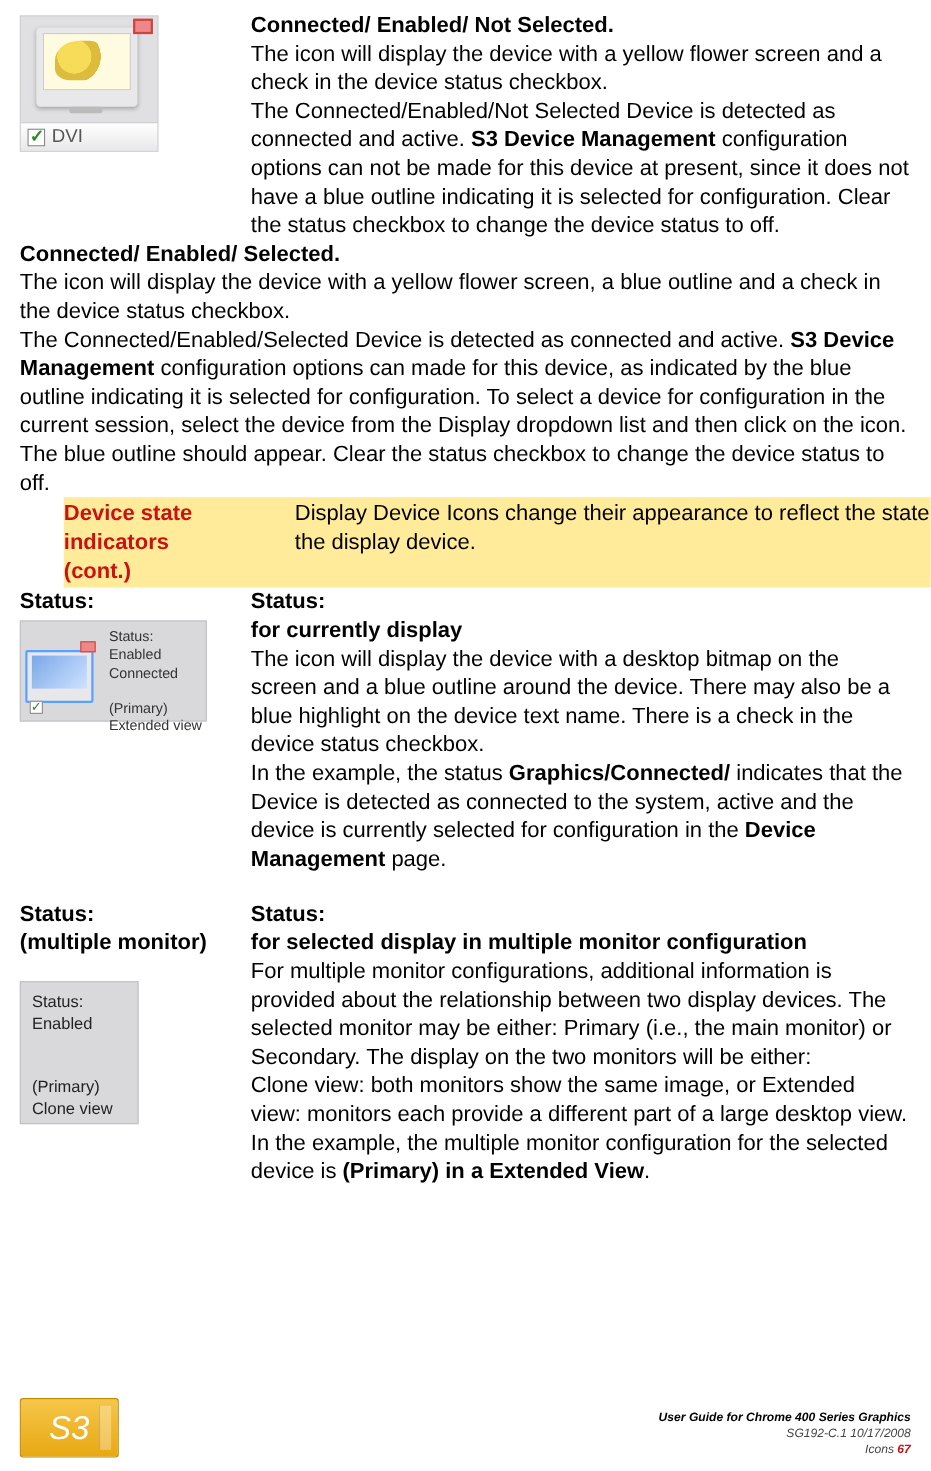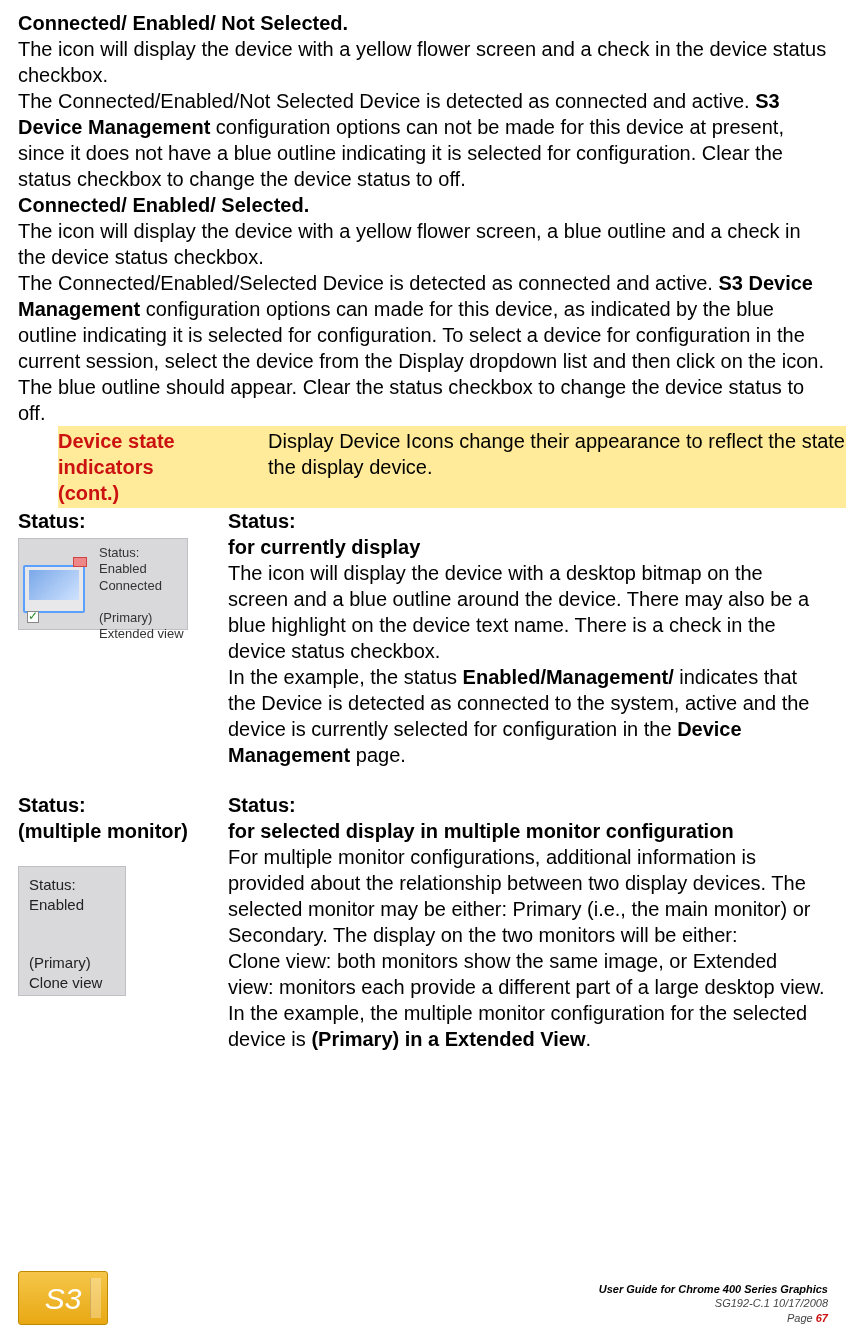--- a/index.html
+++ b/index.html
@@ -215,20 +215,35 @@
     line-height: 1.3;
   }
   .footer-text .title { font-weight: bold; color: #000; }
   .footer-text .page { font-style: italic; }
   .footer-text .pnum { color: #C11; font-weight: bold; font-style: italic; }
 </style>
 </head>
 <body>
 
 <div class="row">
+  <div class="col-left">
+    <div class="icon-block">
+      <div class="mon">
+        <div class="screen">
+            <div class="flower"></div>
+          </div>
+      </div>
+      <div class="badge"></div>
+      <div class="base"></div>
+      <div class="caption">
+        <span class="chk"></span>
+        <span>DVI</span>
+      </div>
+    </div>
+  </div>
   <div class="col-right">
     <span class="bold">Connected/ Enabled/ Not Selected.</span><br>
     <span>The icon will display the device with a yellow flower screen and a check in the device status checkbox.</span><br>
     <span>The Connected/Enabled/Not Selected Device is detected as connected and active. </span><span class="bold">S3 Device Management</span><span> configuration options can not be made for this device at present, since it does not have a blue outline indicating it is selected for configuration. Clear the status checkbox to change the device status to off.</span>
   </div>
 </div>
 
 <div class="row">
   <div class="col-right">
     <span class="bold">Connected/ Enabled/ Selected.</span><br>
@@ -261,21 +276,21 @@
 Connected
 
 (Primary)
 Extended view</div>
     </div>
   </div>
   <div class="col-right">
     <span class="bold">Status:</span><br>
     <span class="bold">for currently display</span><br>
     <span>The icon will display the device with a desktop bitmap on the screen and a blue outline around the device. There may also be a blue highlight on the device text name. There is a check in the device status checkbox.</span><br>
-    <span>In the example, the status </span><span class="bold">Enabled/Management/</span><span> indicates that the Device is detected as connected to the system, active and the device is currently selected for configuration in the </span><span class="bold">Device Management</span><span> page.</span>
+    <span>In the example, the status </span><span class="bold">Graphics/Connected/</span><span> indicates that the Device is detected as connected to the system, active and the device is currently selected for configuration in the </span><span class="bold">Device Management</span><span> page.</span>
   </div>
 </div>
 
 <div style="height:24px"></div>
 
 <div class="row">
   <div class="col-left">
     <span class="status-label">Status:</span><br>
     <span class="status-label">(multiple monitor)</span>
     <div style="height:18px"></div>
@@ -296,15 +311,15 @@
   </div>
 </div>
 
 <div class="footer">
   <div class="s3-logo">
     <span>S3</span>
   </div>
   <div class="footer-text">
     <span class="title">User Guide for Chrome 400 Series Graphics</span><br>
     <span>SG192-C.1   10/17/2008</span><br>
-    <span class="page">Page </span><span class="pnum">67</span>
+    <span class="page">Icons </span><span class="pnum">67</span>
   </div>
 </div>
 
 </body></html>

